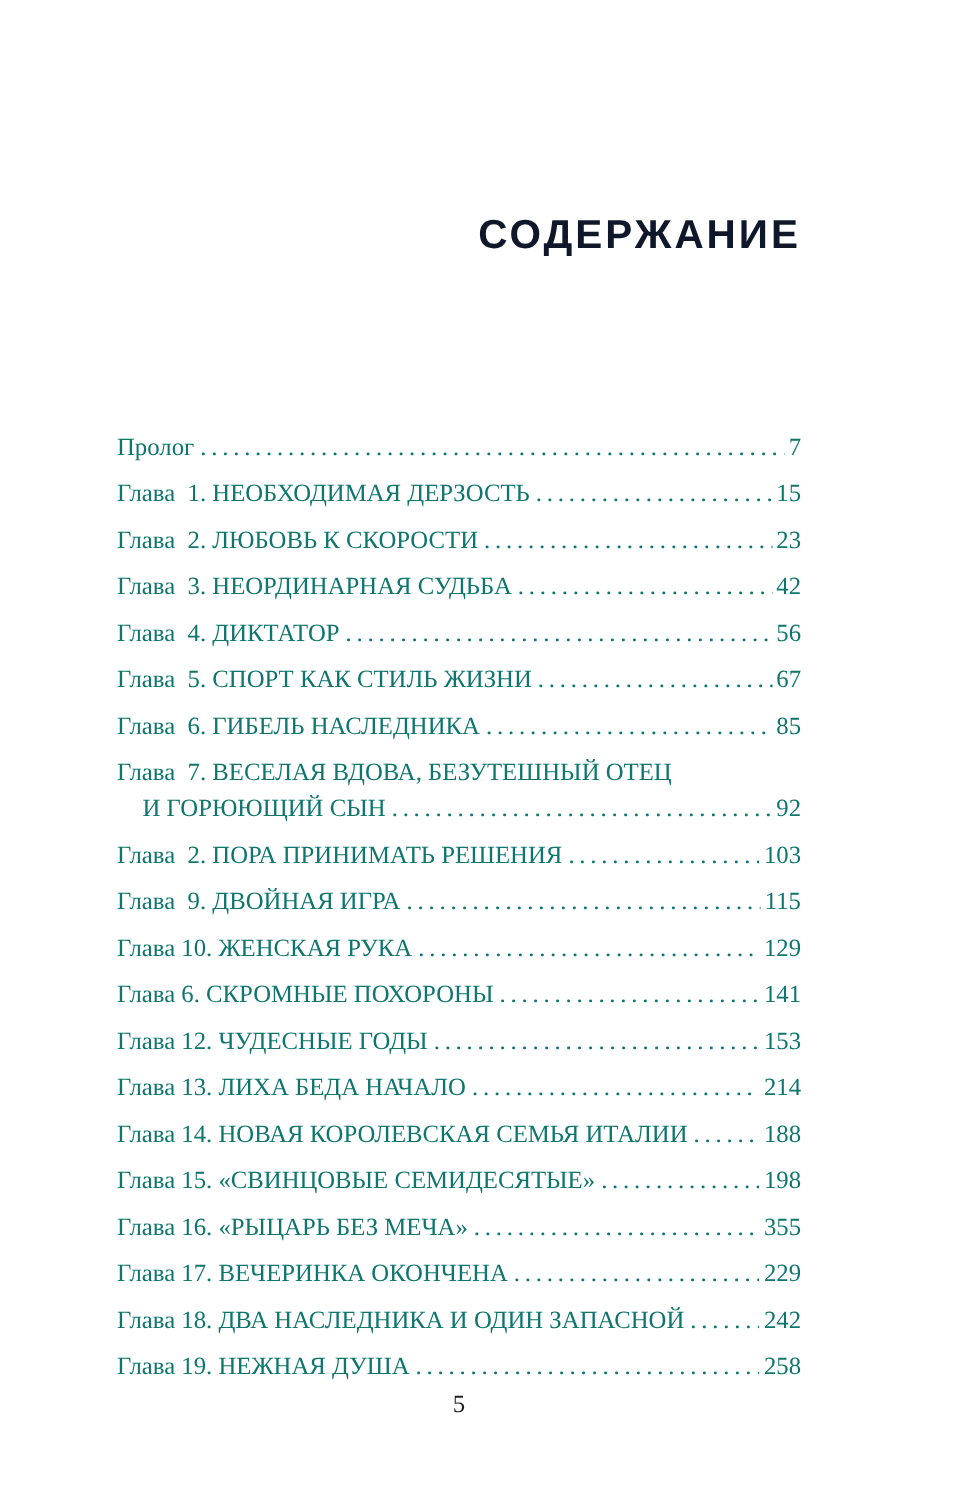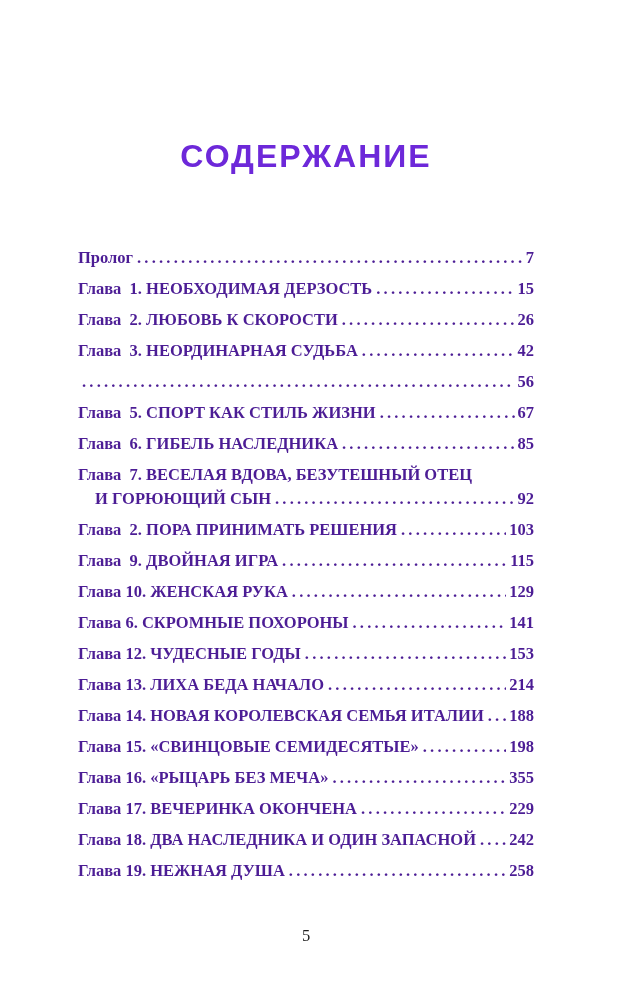--- a/index.html
+++ b/index.html
@@ -15,34 +15,33 @@
     overflow: hidden;
     color: #1e1e1e;
   }
   .column {
     margin-left: 78px;
     width: 456px;
     padding-top: 140px;
   }
   .title {
     margin: 0;
-    text-align: center;
+    text-align: right;
     font-family: "Liberation Sans", "DejaVu Sans", sans-serif;
     font-weight: bold;
-    font-size: 32px;
+    font-size: 27px;
     line-height: 32px;
     letter-spacing: 2px;
-    color: #6d28d9;
+    color: #0f172a;
   }
   .toc {
-    margin-top: 76px;
+    margin-top: 116px;
     font-family: "Liberation Serif", "DejaVu Serif", serif;
     font-size: 16.5px;
-    color: #4c1d95;
-    font-weight: bold;
+    color: #0f766e;
   }
   .entry {
     margin-bottom: 11px;
   }
   .row {
     display: flex;
     align-items: baseline;
     line-height: 20px;
   }
   .line1 {
@@ -101,32 +100,33 @@
           <div class="row">
             <span class="label">Глава  1. НЕОБХОДИМАЯ ДЕРЗОСТЬ</span>
             <span class="dots"></span>
             <span class="pg">15</span>
           </div>
         </div>
         <div class="entry">
           <div class="row">
             <span class="label">Глава  2. ЛЮБОВЬ К СКОРОСТИ</span>
             <span class="dots"></span>
-            <span class="pg">26</span>
+            <span class="pg">23</span>
           </div>
         </div>
         <div class="entry">
           <div class="row">
             <span class="label">Глава  3. НЕОРДИНАРНАЯ СУДЬБА</span>
             <span class="dots"></span>
             <span class="pg">42</span>
           </div>
         </div>
         <div class="entry">
           <div class="row">
+            <span class="label">Глава  4. ДИКТАТОР</span>
             <span class="dots"></span>
             <span class="pg">56</span>
           </div>
         </div>
         <div class="entry">
           <div class="row">
             <span class="label">Глава  5. СПОРТ КАК СТИЛЬ ЖИЗНИ</span>
             <span class="dots"></span>
             <span class="pg">67</span>
           </div>

